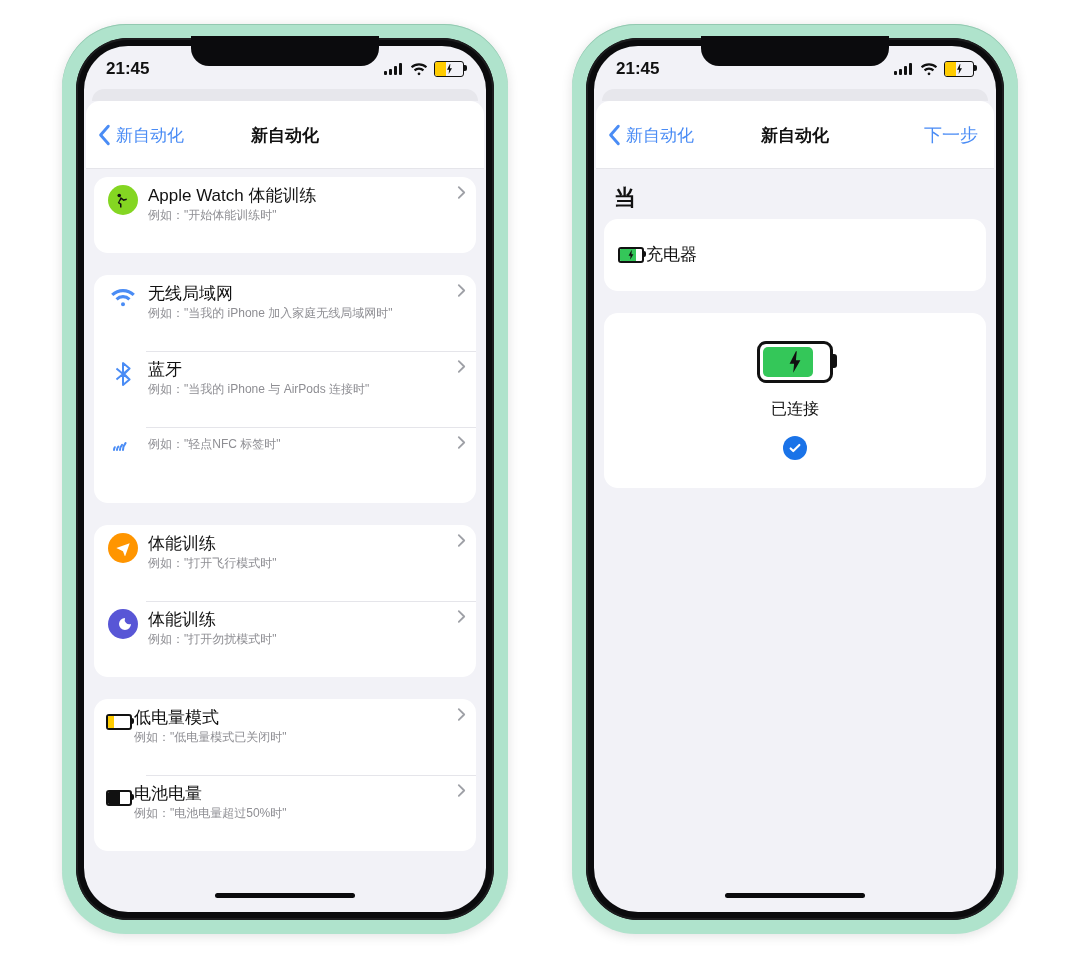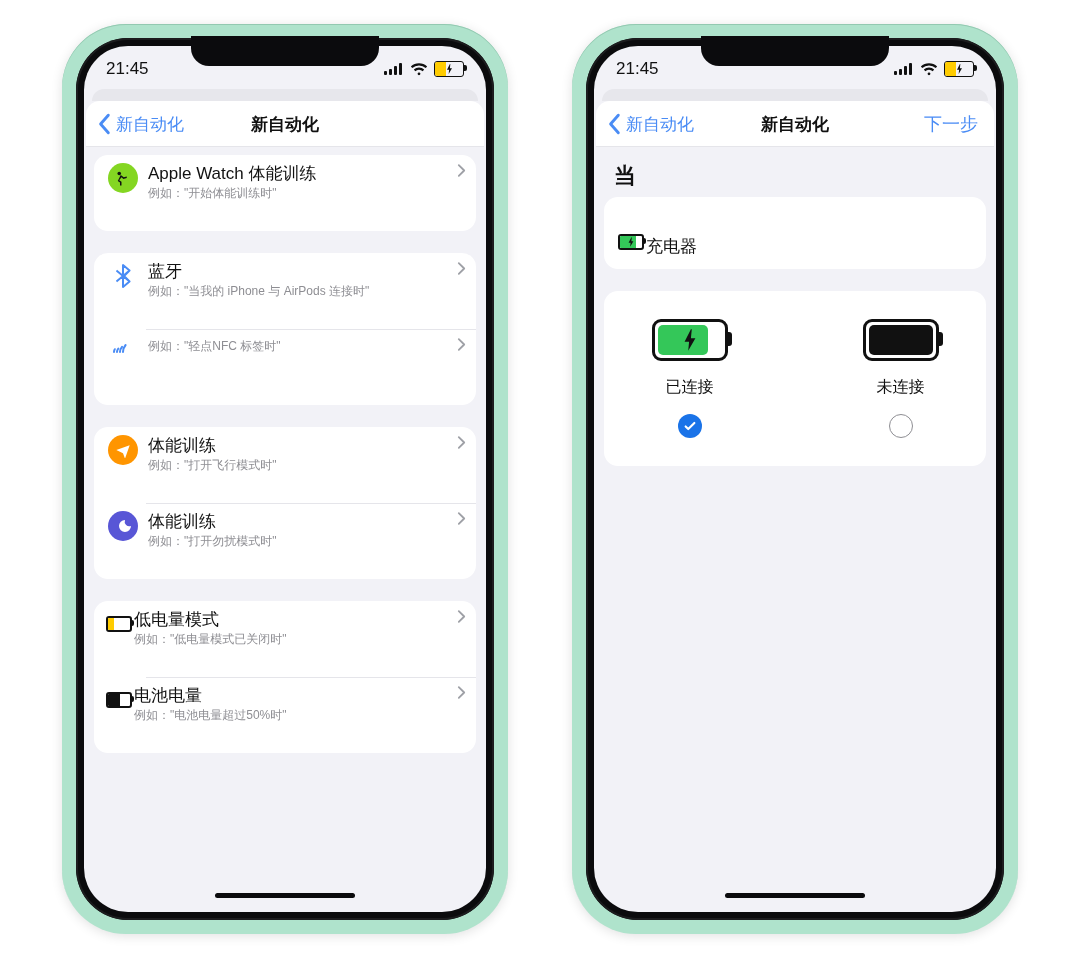--- a/index.html
+++ b/index.html
@@ -39,32 +39,32 @@
   .screen{
     position:absolute; inset:22px; background:var(--bg); border-radius:44px; overflow:hidden;
     display:flex; flex-direction:column;
   }
   .notch{
     position:absolute; top:12px; left:50%; transform:translateX(-50%);
     width:188px; height:30px; background:#0b0b0d; border-radius:0 0 18px 18px; z-index:6;
   }
 
   
-  .statusbar{height:40px; display:flex;align-items:center; justify-content:space-between; padding:3px 22px 0; color:var(--ink); font-weight:400; font-size:17px; z-index:3}
+  .statusbar{height:40px; display:flex;align-items:center; justify-content:space-between; padding:3px 22px 0; color:var(--ink); font-weight:700; font-size:17px; z-index:3}
   .sb-right{display:flex; gap:6px; align-items:center}
   .sb-right svg{display:block}
   .batt{display:inline-flex;align-items:center;height:14px;border:1.5px solid var(--ink); border-radius:3px;position:relative;width:28px}
   .batt::after{content:"";position:absolute;right:-4px;top:3px;width:3px;height:6px;background:var(--ink);border-radius:0 2px 2px 0}
   .batt .fill{height:100%;width:40%;background:var(--yellow);border-radius:2px 0 0 2px}
   .batt .bolt{position:absolute;inset:0;display:flex;align-items:center;justify-content:center}
   .batt .bolt svg{width:9px;height:10px}
 
   
   .modalcap{height:12px;background:#e7e7ec;margin:0 8px;border-radius:14px 14px 0 0}
-  .navbar{display:grid; grid-template-columns:1fr auto 1fr; align-items:center; height:46px; padding:0 10px; background:#fff; border-radius:14px 14px 0 0; margin:0 2px;position:relative}
+  .navbar{display:grid; grid-template-columns:1fr auto 1fr; align-items:center; height:46px; padding:11px 10px; background:#fff; border-radius:14px 14px 0 0; margin:0 2px;position:relative}
   .navbar::after{content:"";position:absolute;left:0;right:0;bottom:0;height:1px;background:var(--sep)}
   .back{display:flex;align-items:center;gap:2px;color:var(--iosblue);font-size:17px}
   .back svg{width:18px;height:22px}
   .navtitle{font-weight:600;font-size:17px;color:var(--ink);justify-self:center}
   .next{justify-self:end;color:var(--iosblue);font-size:18px;padding-right:6px}
 
   
   .content{flex:1;overflow:hidden;padding:8px 10px 0;}
   .group{background:#fff;border-radius:14px;margin-bottom:22px;overflow:hidden}
   .row{display:flex;min-height:60px;padding:8px 10px;position:relative}
@@ -79,21 +79,21 @@
   .rowtitle{font-size:17px;color:var(--ink);line-height:1.25}
   .rowsub{font-size:12px;color:var(--muted);line-height:1.35;margin-top:1px}
   .chev{color:var(--muted2);flex:none;margin-left:4px}
   .chev svg{width:9px;height:15px;display:block}
 
   .home{height:34px;display:flex;align-items:center;justify-content:center}
   .home .bar{width:140px;height:5px;background:#0b0b0d;border-radius:4px}
 
   
   .sectionhdr{font-size:22px;font-weight:700;color:var(--ink);padding:6px 4px 6px 10px}
-  .lrow{display:flex;align-items:flex-end;padding:12px 12px;min-height:48px}
+  .lrow{display:flex;align-items:center;padding:12px 12px;min-height:48px}
   .options{display:flex;gap:60px;align-items:flex-start;justify-content:flex-start;padding:28px 10px 28px}
   .opt{display:flex;flex-direction:column;align-items:center;gap:16px;flex:1}
   .optlabel{font-size:16px;color:var(--ink)}
   .radio{width:24px;height:24px;border-radius:50%;border:1.5px solid var(--muted);box-sizing:border-box}
   .radio.checked{border:none;background:var(--blue);display:flex;align-items:center;justify-content:center}
   .radio.checked svg{width:14px;height:14px}
 
   
 
   
@@ -173,20 +173,36 @@
                 <svg viewBox="0 0 10 16">
                   <path d="M2 2l6 6-6 6" fill="none" stroke="currentColor" stroke-width="2" stroke-linecap="round" stroke-linejoin="round"></path>
                 </svg>
               </span>
           </div>
         </div>
 
         <div class="group">
           <div class="row">
             <span class="icon">
+              <svg width="26" height="20" viewBox="0 0 18 13">
+                  <path d="M9 12.2a1.4 1.4 0 100-2.8 1.4 1.4 0 000 2.8zM3.8 6.6a7.5 7.5 0 0110.4 0l-1.5 1.6a5.3 5.3 0 00-7.4 0L3.8 6.6zM.8 3.5a12 12 0 0116.4 0l-1.5 1.6a9.8 9.8 0 00-13.4 0L.8 3.5z" fill="#4a8cf5"></path>
+                </svg>
+            </span>
+            <span class="rowtext">
+              <div class="rowtitle">无线局域网</div>
+              <div class="rowsub">例如："当我的 iPhone 加入家庭无线局域网时"</div>
+            </span>
+            <span class="chev">
+                <svg viewBox="0 0 10 16">
+                  <path d="M2 2l6 6-6 6" fill="none" stroke="currentColor" stroke-width="2" stroke-linecap="round" stroke-linejoin="round"></path>
+                </svg>
+              </span>
+          </div>
+          <div class="row">
+            <span class="icon">
               <svg width="16" height="24" viewBox="0 0 14 22">
                   <path d="M7 1v20l6-5-5-5 5-5-6-5zM1 6l12 10M1 16L13 6" fill="none" stroke="#4a8cf5" stroke-width="1.8" stroke-linejoin="round"></path>
                 </svg>
             </span>
             <span class="rowtext">
               <div class="rowtitle">蓝牙</div>
               <div class="rowsub">例如："当我的 iPhone 与 AirPods 连接时"</div>
             </span>
             <span class="chev">
                 <svg viewBox="0 0 10 16">
@@ -362,27 +378,20 @@
                     </svg>
                   </span>
               </span>
               <span class="optlabel">已连接</span>
               <span class="radio checked">
                 <svg viewBox="0 0 16 16">
                     <path d="M3 8.5l3 3 7-7" fill="none" stroke="#fff" stroke-width="2.4" stroke-linecap="round" stroke-linejoin="round"></path>
                   </svg>
               </span>
             </div>
-            <div class="opt">
-              <span class="bigbatt">
-                <span style="position:absolute;left:3px;top:3px;bottom:3px;right:3px;background:#111;border-radius:5px"></span>
-              </span>
-              <span class="optlabel">未连接</span>
-              <span class="radio"></span>
-            </div>
           </div>
         </div>
       </div>
 
       <div class="home">
           <div class="bar"></div>
         </div>
     </div>
   </div>
 

